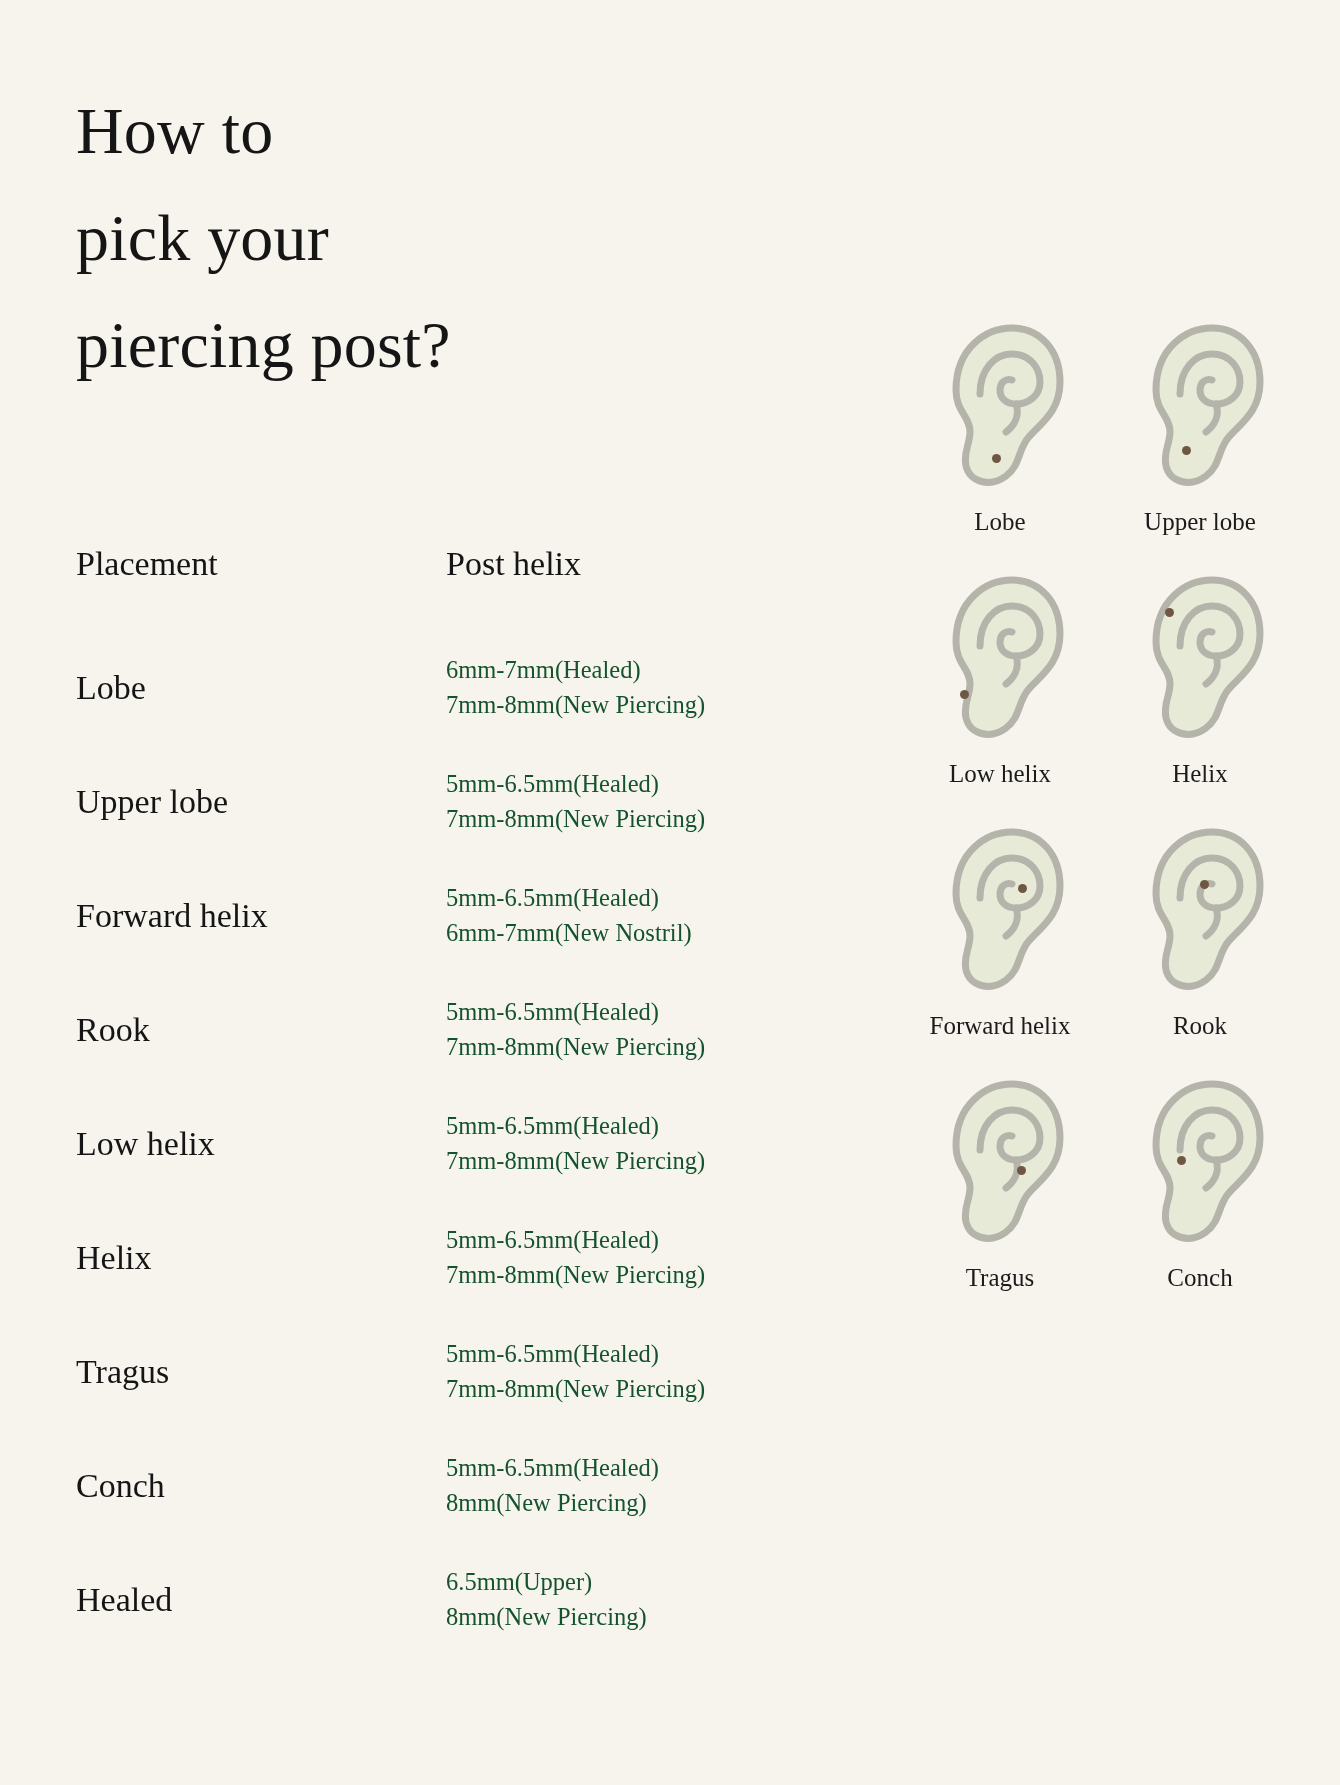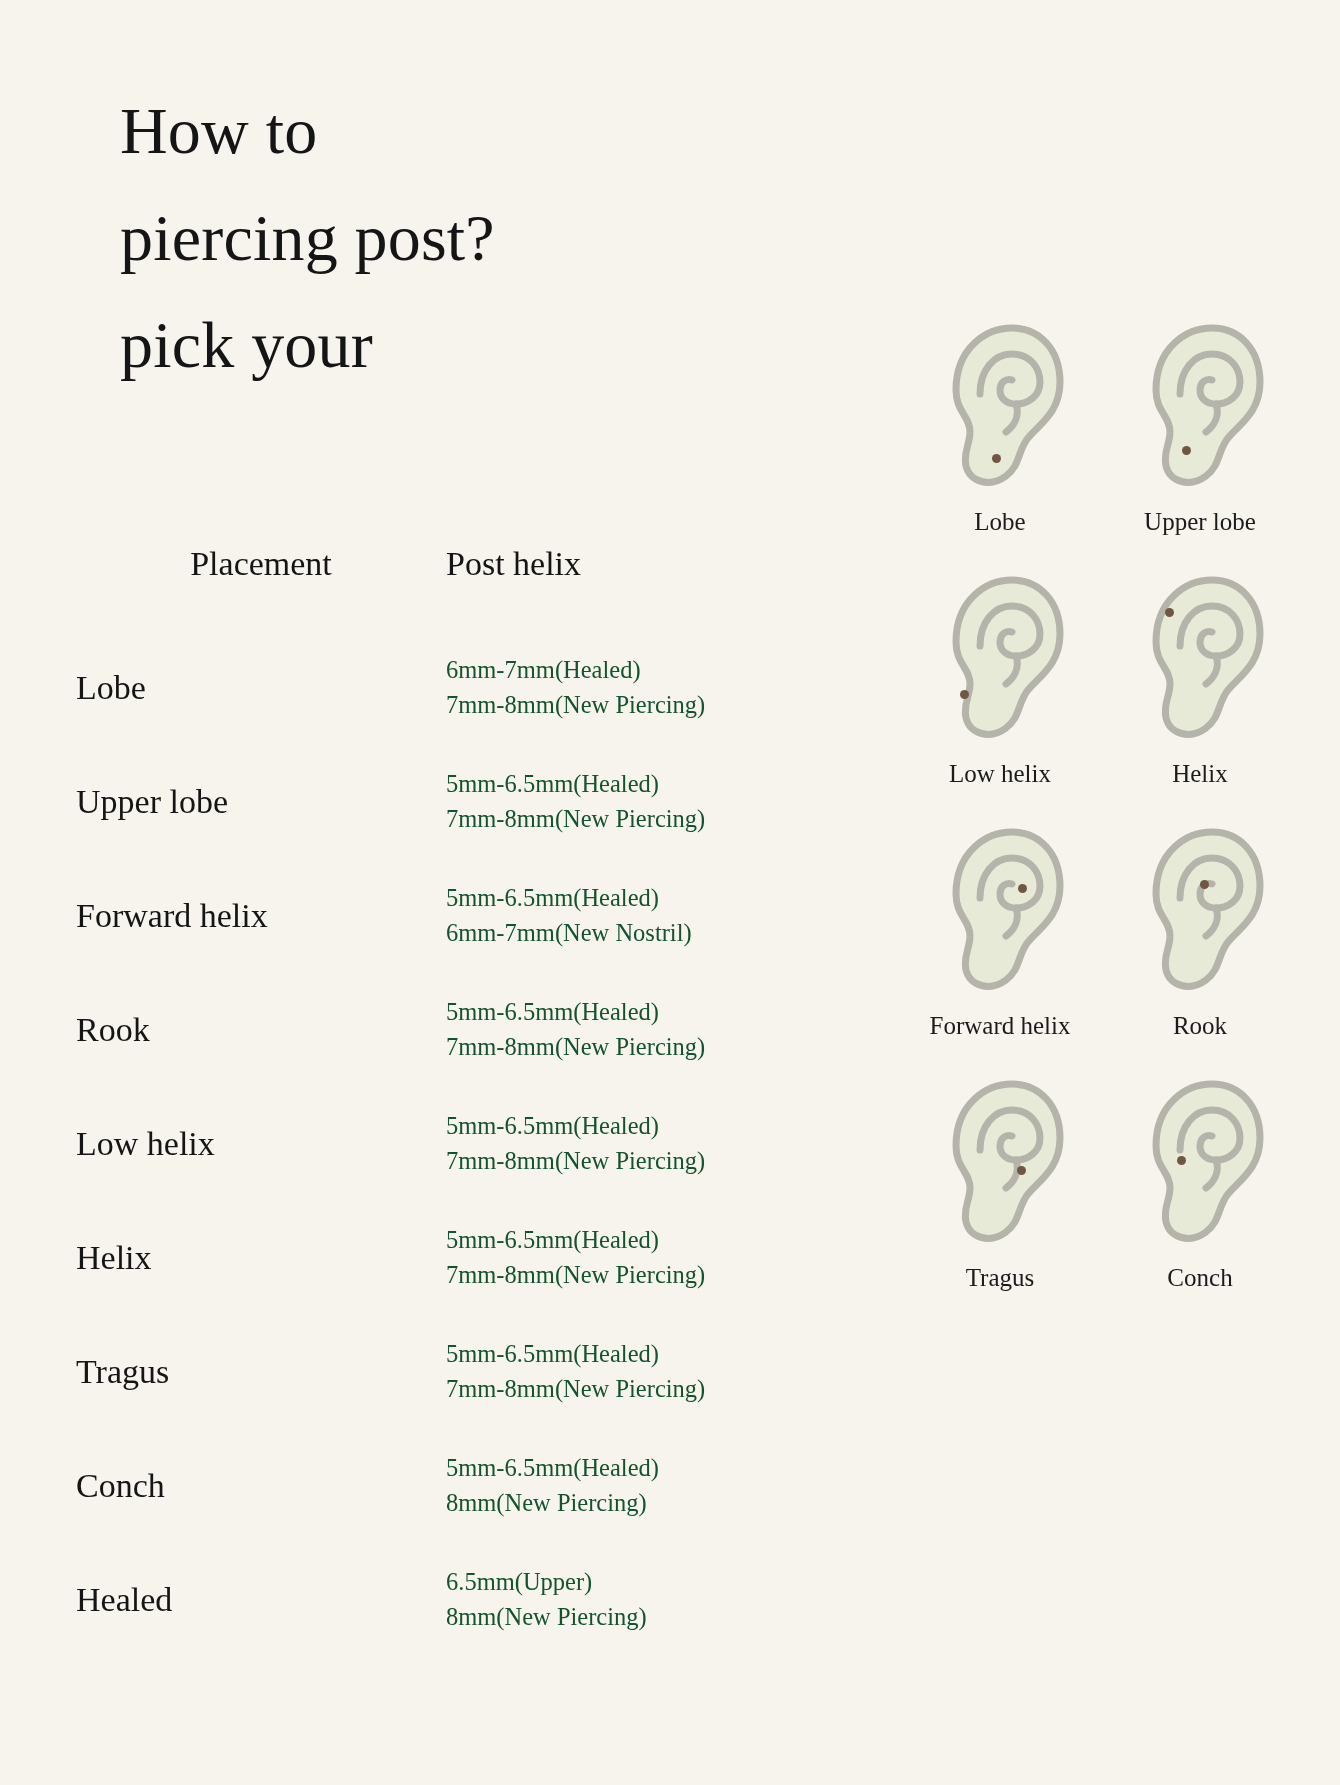--- a/index.html
+++ b/index.html
@@ -27,40 +27,40 @@
     position: absolute;
     left: 76px;
     top: 78px;
     width: 620px;
     font-size: 66px;
     line-height: 1.62;
     letter-spacing: 0.2px;
     font-weight: 400;
     color: #151515;
   }
-  .title div { white-space: nowrap; margin-left: 44px; }
+  .title div { white-space: nowrap; }
 
   
   .table {
     position: absolute;
     left: 76px;
     top: 545px;
     width: 770px;
   }
   .thead {
     display: flex;
     align-items: flex-start;
     height: 86px;
   }
   .th {
     font-size: 34px;
     color: #151515;
     font-weight: 400;
   }
-  .th.placement { width: 370px; text-align: center; }
+  .th.placement { width: 370px; }
   .row {
     display: flex;
     align-items: center;
     height: 114px;
   }
   .cell-placement {
     width: 370px;
     font-size: 34px;
     color: #151515;
     line-height: 1.1;
@@ -109,22 +109,22 @@
     white-space: nowrap;
   }
 </style>
 </head>
 <body>
 
 <div class="page">
 
   <div class="title">
     <div>How to</div>
+    <div>pick your</div>
     <div>piercing post?</div>
-    <div>pick your</div>
   </div>
 
   <div class="table">
     <div class="thead">
       <div class="th placement">Placement</div>
       <div class="th">Post helix</div>
     </div>
 
     <div class="row">
       <div class="cell-placement">Lobe</div>

